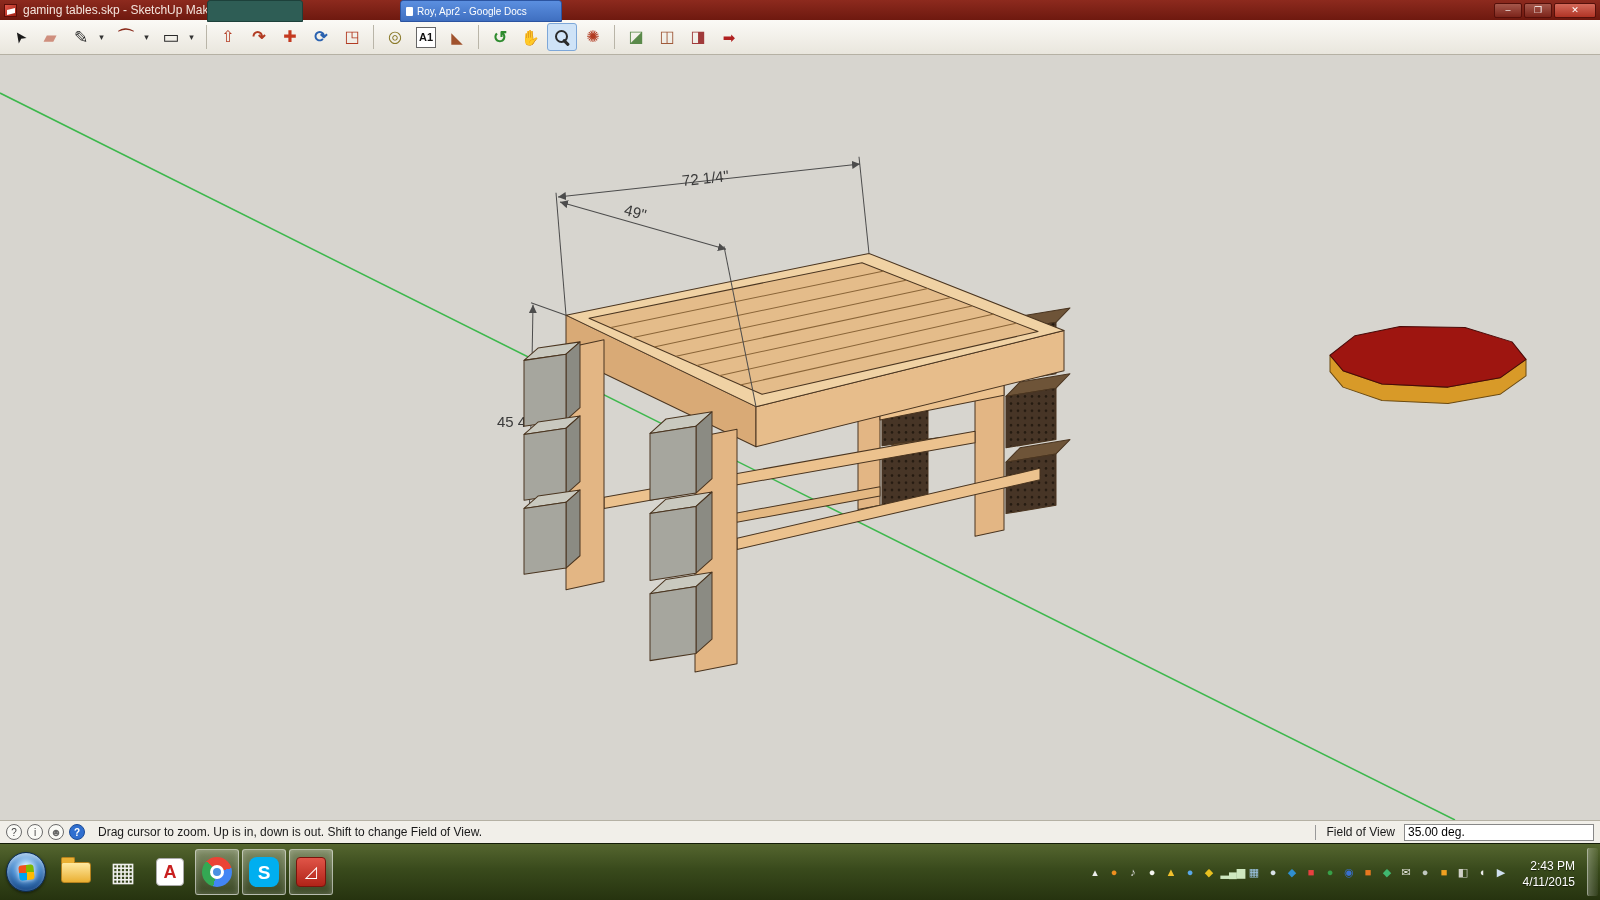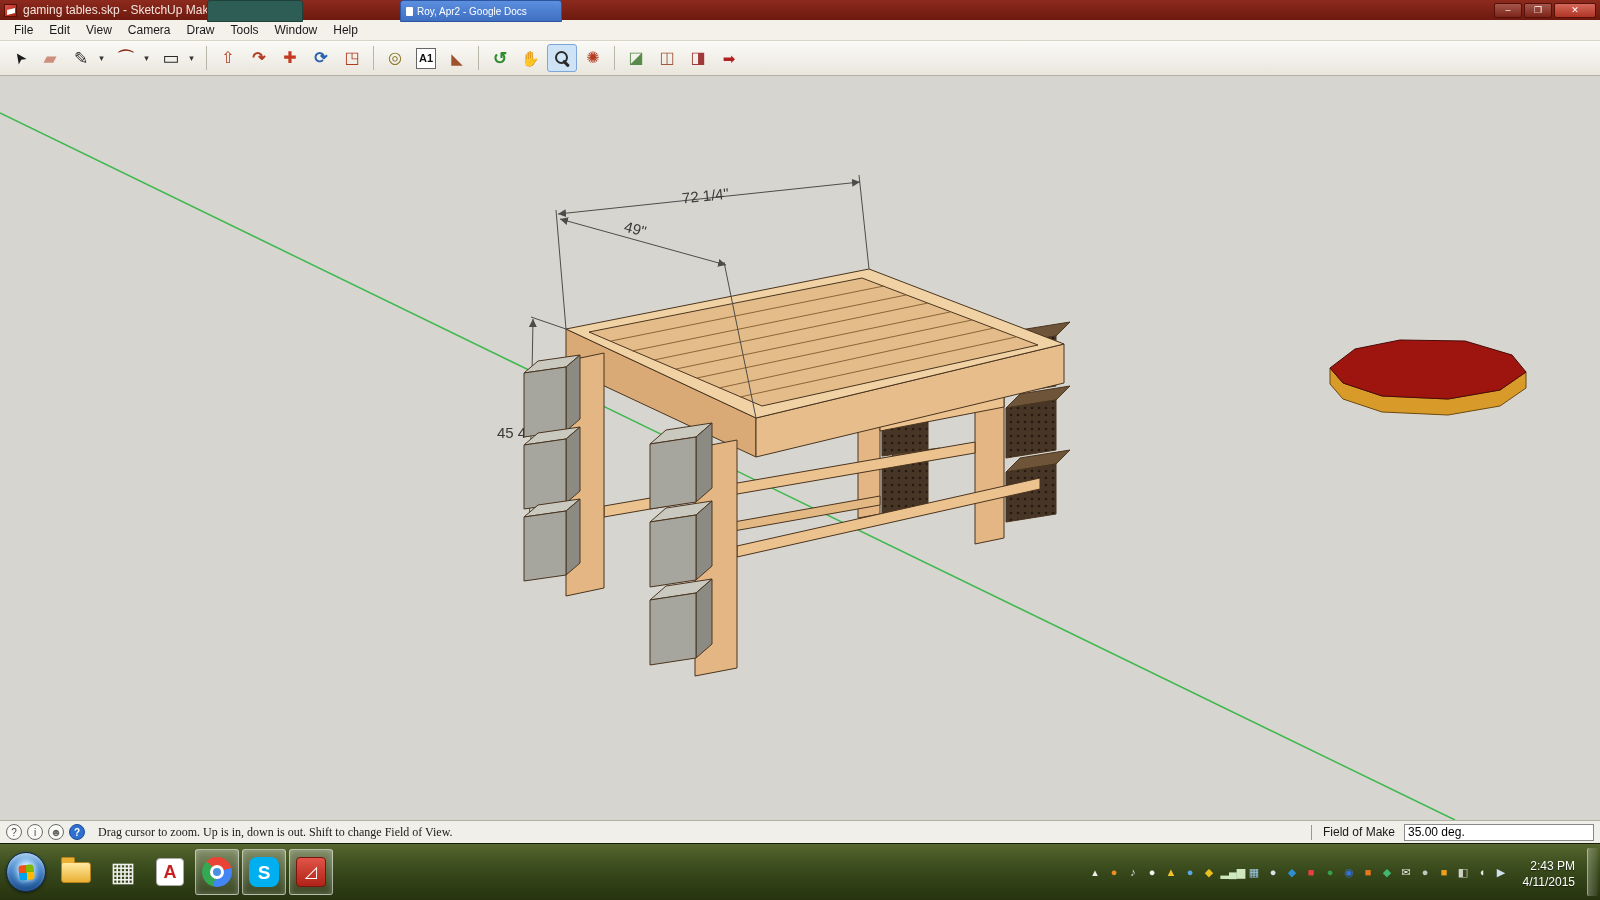--- a/index.html
+++ b/index.html
@@ -49,21 +49,21 @@
   .canvas svg { position:absolute; inset:0; width:100%; height:100%; }
   .dim-text { font-family:"Liberation Sans","DejaVu Sans",sans-serif; font-size:15px; fill:#3a3a3a; }
 
   
   .statusbar { height:23px; flex:0 0 23px; background:#f1efe9; border-top:1px solid #b5b1a4; display:flex;
     align-items:center; font-size:12px; color:#1a1a1a; padding:0 6px; gap:5px; }
   .status-icon { width:16px; height:16px; border:1px solid #6a6a6a; border-radius:50%; display:flex; align-items:center;
     justify-content:center; font-size:10px; color:#444; background:#fafaf6; flex:0 0 auto; }
   .status-icon[data-variant="blue"] { background:#2f6fd0; border-color:#1d4c97; color:#fff; font-weight:bold; }
   .status-icon[data-variant="person"] { font-size:11px; color:#666; }
-  .hint { margin-left:8px;font-family:Liberation Serif, serif; }
+  .hint { margin-left:8px; }
   .sb-spacer { flex:1; }
   .sb-divider { border-left:1px solid #999; height:15px; }
   .fov-label { margin:0 4px 0 6px; white-space:nowrap; }
   .fov-input { width:190px; height:17px; border:1px solid #888; font-size:12px; padding:1px 3px;
     font-family:"Liberation Sans","DejaVu Sans",sans-serif; background:#fff; }
 
   
   .taskbar { height:57px; flex:0 0 57px; background:linear-gradient(#55662f,#394a1c 45%,#26330f); border-top:1px solid #141d07;
     display:flex; align-items:center; padding:0 2px; gap:4px; }
   .start-button { width:48px; height:50px; background:transparent; border:none; display:flex; align-items:center; justify-content:center; }
@@ -110,30 +110,20 @@
       <span class="doc-dot"></span>
       <span>Roy, Apr2 - Google Docs</span>
     </span>
     <span class="win-controls">
       <button class="wc">–</button>
       <button class="wc">❐</button>
       <button class="wc close">✕</button>
     </span>
   </div>
 
-  <div class="menubar">
-    <span class="menu-item">File</span>
-      <span class="menu-item">Edit</span>
-      <span class="menu-item">View</span>
-      <span class="menu-item">Camera</span>
-      <span class="menu-item">Draw</span>
-      <span class="menu-item">Tools</span>
-      <span class="menu-item">Window</span>
-      <span class="menu-item">Help</span>
-  </div>
 
   <div class="toolbar">
     <button class="tool" data-tool="select-tool">
         <span class="glyph" style="color:#1a1a1a;display:inline-block;transform:rotate(-125deg);font-size:15px">➤</span>
       </button>
       <button class="tool" data-tool="eraser-tool">
         <span class="glyph" style="color:#cf8f7e">▰</span>
       </button>
       <button class="tool" data-tool="line-tool">
         <span class="glyph" style="color:#2a2a2a">✎</span>
@@ -330,21 +320,21 @@
   <div class="statusbar">
     <span style="display:flex;gap:5px">
       <span class="status-icon" data-variant="plain">?</span>
         <span class="status-icon" data-variant="plain">i</span>
         <span class="status-icon" data-variant="person">☻</span>
         <span class="status-icon" data-variant="blue">?</span>
     </span>
     <span class="hint">Drag cursor to zoom.  Up is in, down is out. Shift to change Field of View.</span>
     <span class="sb-spacer"></span>
     <span class="sb-divider"></span>
-    <span class="fov-label">Field of Make</span>
+    <span class="fov-label">Field of View</span>
     <input class="fov-input" type="text" value="35.00 deg." style="">
   </div>
 
   <div class="taskbar">
     <button class="start-button">
       <span class="orb">
           <span class="flag"></span>
         </span>
     </button>
     <span style="display:flex;gap:3px">

